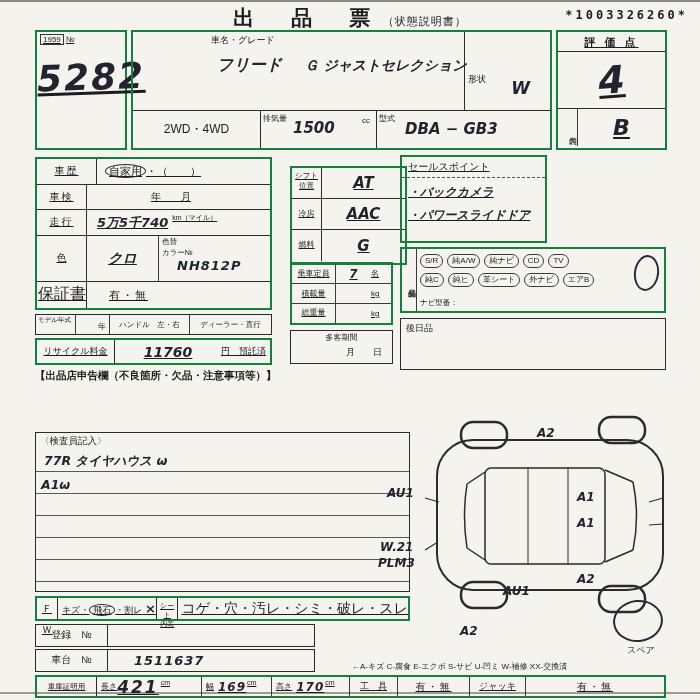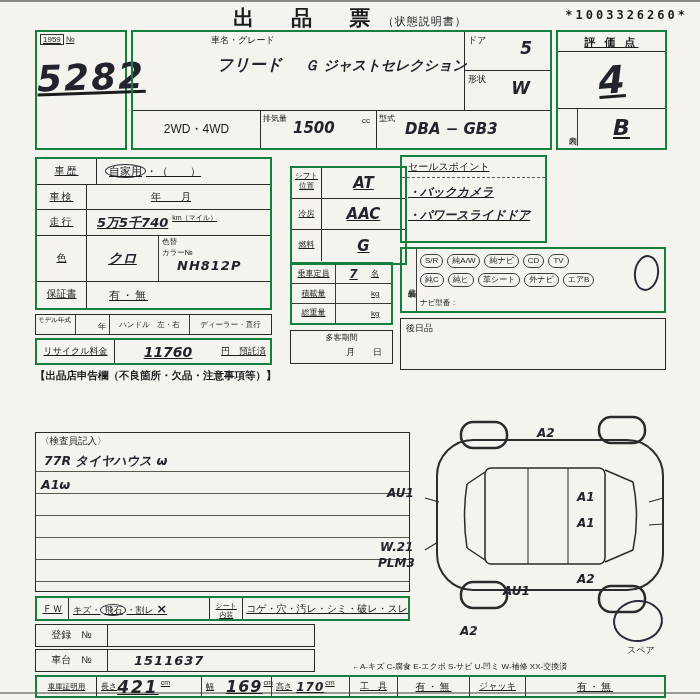--- a/index.html
+++ b/index.html
@@ -55,24 +55,20 @@
 </div>
 
 <div class="box" style="left:131px;top:30px;width:421px;height:120px">
   <div class="abs vr" style="left:74px;top:0;width:258px;height:78px">
     <div class="lbl" style="font-size:9px;padding:2px 4px">車名・グレード</div>
     <div style="padding-left:10px;margin-top:6px;white-space:nowrap">
       <span class="hand" style="font-size:16px">フリード</span>
       <span class="hand" style="font-size:14px;margin-left:18px">Ｇ ジャストセレクション</span>
     </div>
   </div>
-  <div class="abs bb" style="left:332px;top:0;width:85px;height:39px">
-    <span class="lbl" style="font-size:9px;padding:2px 3px;float:left">ドア</span>
-    <span class="hand" style="font-size:17px;float:right;margin:6px 18px 0 0">5</span>
-  </div>
   <div class="abs" style="left:332px;top:39px;width:85px;height:39px">
     <span class="lbl" style="font-size:9px;padding:2px 3px;float:left">形状</span>
     <span class="hand" style="font-size:17px;float:right;margin:7px 20px 0 0">W</span>
   </div>
   <div class="abs row" style="left:0;top:78px;width:417px;height:38px;border-top:1.5px solid #2a2a2a">
     <div class="vr row" style="width:128px;height:100%;justify-content:center">
       <span style="font-size:12px">2WD・4WD</span>
     </div>
     <div class="vr" style="width:116px;height:100%;position:relative">
       <span class="lbl" style="font-size:8px;position:absolute;left:2px;top:2px">排気量</span>
@@ -114,21 +110,21 @@
   <div class="row bb" style="height:46px">
     <div class="vr" style="width:50px;height:100%;font-size:10px;text-align:center;line-height:44px">色</div>
     <div class="hand vr1" style="width:72px;height:100%;font-size:14px;text-align:center;line-height:44px">クロ</div>
     <div style="flex:1;height:100%;position:relative">
       <span class="lbl" style="font-size:7.5px;position:absolute;left:3px;top:1px">色替</span>
       <span class="lbl" style="font-size:7.5px;position:absolute;left:3px;top:12px">カラー№</span>
       <span class="hand" style="font-size:13px;position:absolute;left:18px;top:22px;letter-spacing:1px">NH812P</span>
     </div>
   </div>
   <div class="row" style="height:26px">
-    <div class="vr" style="width:50px;height:100%;font-size:10px;text-align:center;line-height:24px">保証書</div>
+    <div class="vr" style="width:50px;height:100%;font-size:16px;text-align:right;line-height:24px">保証書</div>
     <div style="padding-left:22px;font-size:11px;letter-spacing:2px">有・無</div>
   </div>
 </div>
 
 <div class="box" style="left:290px;top:166px;width:117px;height:99px">
   <div class="row bb" style="height:31px">
     <div class="vr" style="width:30px;height:100%;font-size:7.5px;text-align:center;padding-top:3px;line-height:1.3">
       <div>シフト</div>
       <div>位置</div>
     </div>
@@ -255,21 +251,21 @@
 <div class="box row" style="left:35px;top:596px;width:375px;height:25px">
   <div class="vr" style="width:36px;height:100%;font-size:10px;text-align:center;line-height:21px">ＦＷ</div>
   <div style="width:158px;font-size:9px;padding-left:4px;white-space:nowrap">
     <span>キズ・</span><span class="ring">飛石</span><span>・割レ</span>
     <span class="hand" style="font-size:13px">×</span>
   </div>
   <div class="vr" style="border-left:1.5px solid #2a2a2a;width:38px;height:100%;font-size:7px;text-align:center;line-height:1.3;padding-top:3px">
     <div>シート</div>
     <div>内装</div>
   </div>
-  <div style="flex:1;font-size:10px;padding-left:3px;white-space:nowrap">コゲ・穴・汚レ・シミ・破レ・スレ</div>
+  <div style="flex:1;font-size:14px;padding-left:3px;white-space:nowrap">コゲ・穴・汚レ・シミ・破レ・スレ</div>
 </div>
 
 <div class="thinbox row" style="left:35px;top:624px;width:280px;height:23px">
   <div class="vr" style="width:72px;height:100%;font-size:10px;text-align:center;line-height:20px">登録　№</div>
   <div style="flex:1"></div>
 </div>
 
 <div class="thinbox row" style="left:35px;top:649px;width:280px;height:23px">
   <div class="vr" style="width:72px;height:100%;font-size:10px;text-align:center;line-height:20px">車台　№</div>
   <div class="hand" style="flex:1;font-size:13px;padding-left:26px;letter-spacing:1px">1511637</div>
@@ -279,21 +275,21 @@
 
 <div class="box row" style="left:35px;top:675px;width:631px;height:23px">
   <div class="vr" style="width:60px;height:100%;font-size:7.5px;text-align:center;line-height:19px">車庫証明用</div>
   <div class="vr1 row" style="width:105px;height:100%;padding-left:4px">
     <span class="lbl" style="font-size:8px">長さ</span>
     <span class="hand" style="font-size:17px;margin-left:0;letter-spacing:2px">421</span>
     <span class="lbl" style="font-size:7px;align-self:flex-start;padding-top:2px;margin-left:2px">cm</span>
   </div>
   <div class="vr1 row" style="width:70px;height:100%;padding-left:4px">
     <span class="lbl" style="font-size:8px">幅</span>
-    <span class="hand" style="font-size:16px;margin-left:12px;letter-spacing:1px">169</span>
+    <span class="hand" style="font-size:12px;margin-left:4px;letter-spacing:1px">169</span>
     <span class="lbl" style="font-size:7px;align-self:flex-start;padding-top:2px;margin-left:1px">cm</span>
   </div>
   <div class="vr1 row" style="width:78px;height:100%;padding-left:4px">
     <span class="lbl" style="font-size:8px">高さ</span>
     <span class="hand" style="font-size:12px;margin-left:4px;letter-spacing:1px">170</span>
     <span class="lbl" style="font-size:7px;align-self:flex-start;padding-top:2px;margin-left:1px">cm</span>
   </div>
   <div class="vr1" style="width:48px;height:100%;font-size:9px;text-align:center;line-height:19px">工　具</div>
   <div class="vr1" style="width:72px;height:100%;font-size:10px;text-align:center;line-height:19px;letter-spacing:2px">有・無</div>
   <div class="vr1" style="width:56px;height:100%;font-size:9px;text-align:center;line-height:19px">ジャッキ</div>

